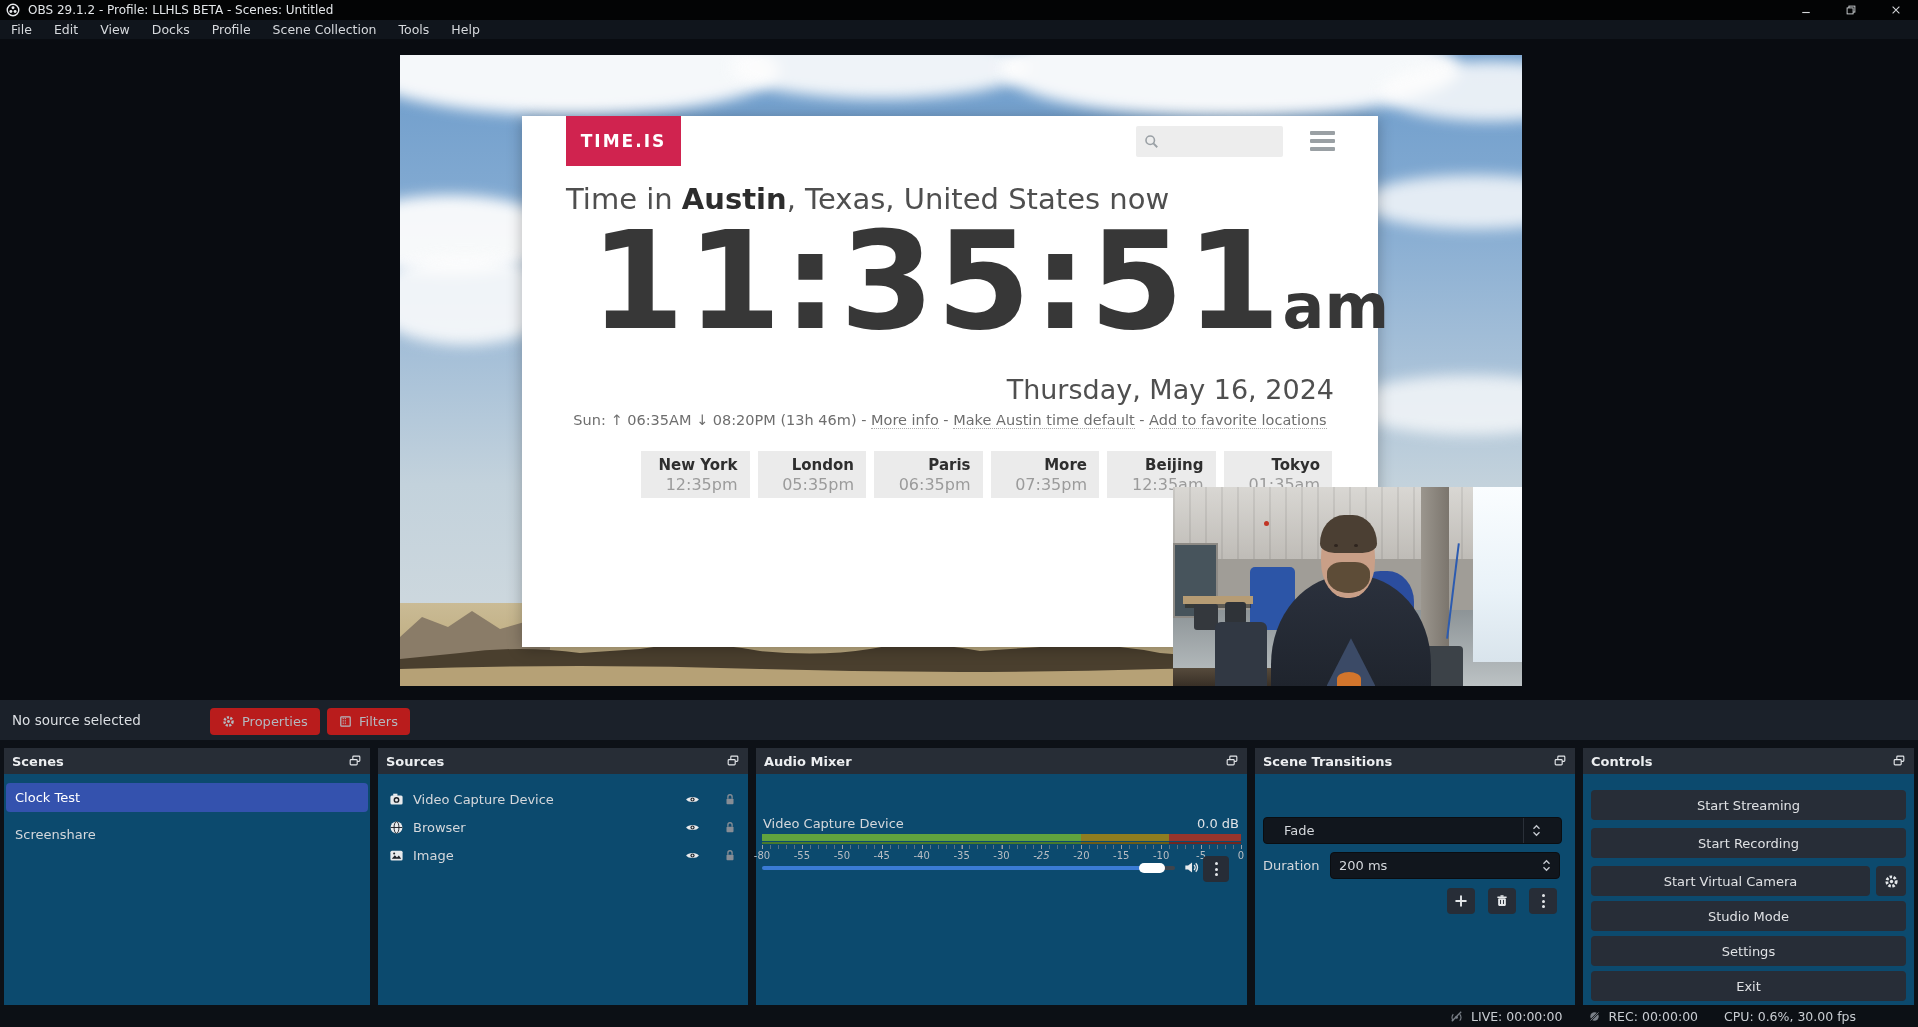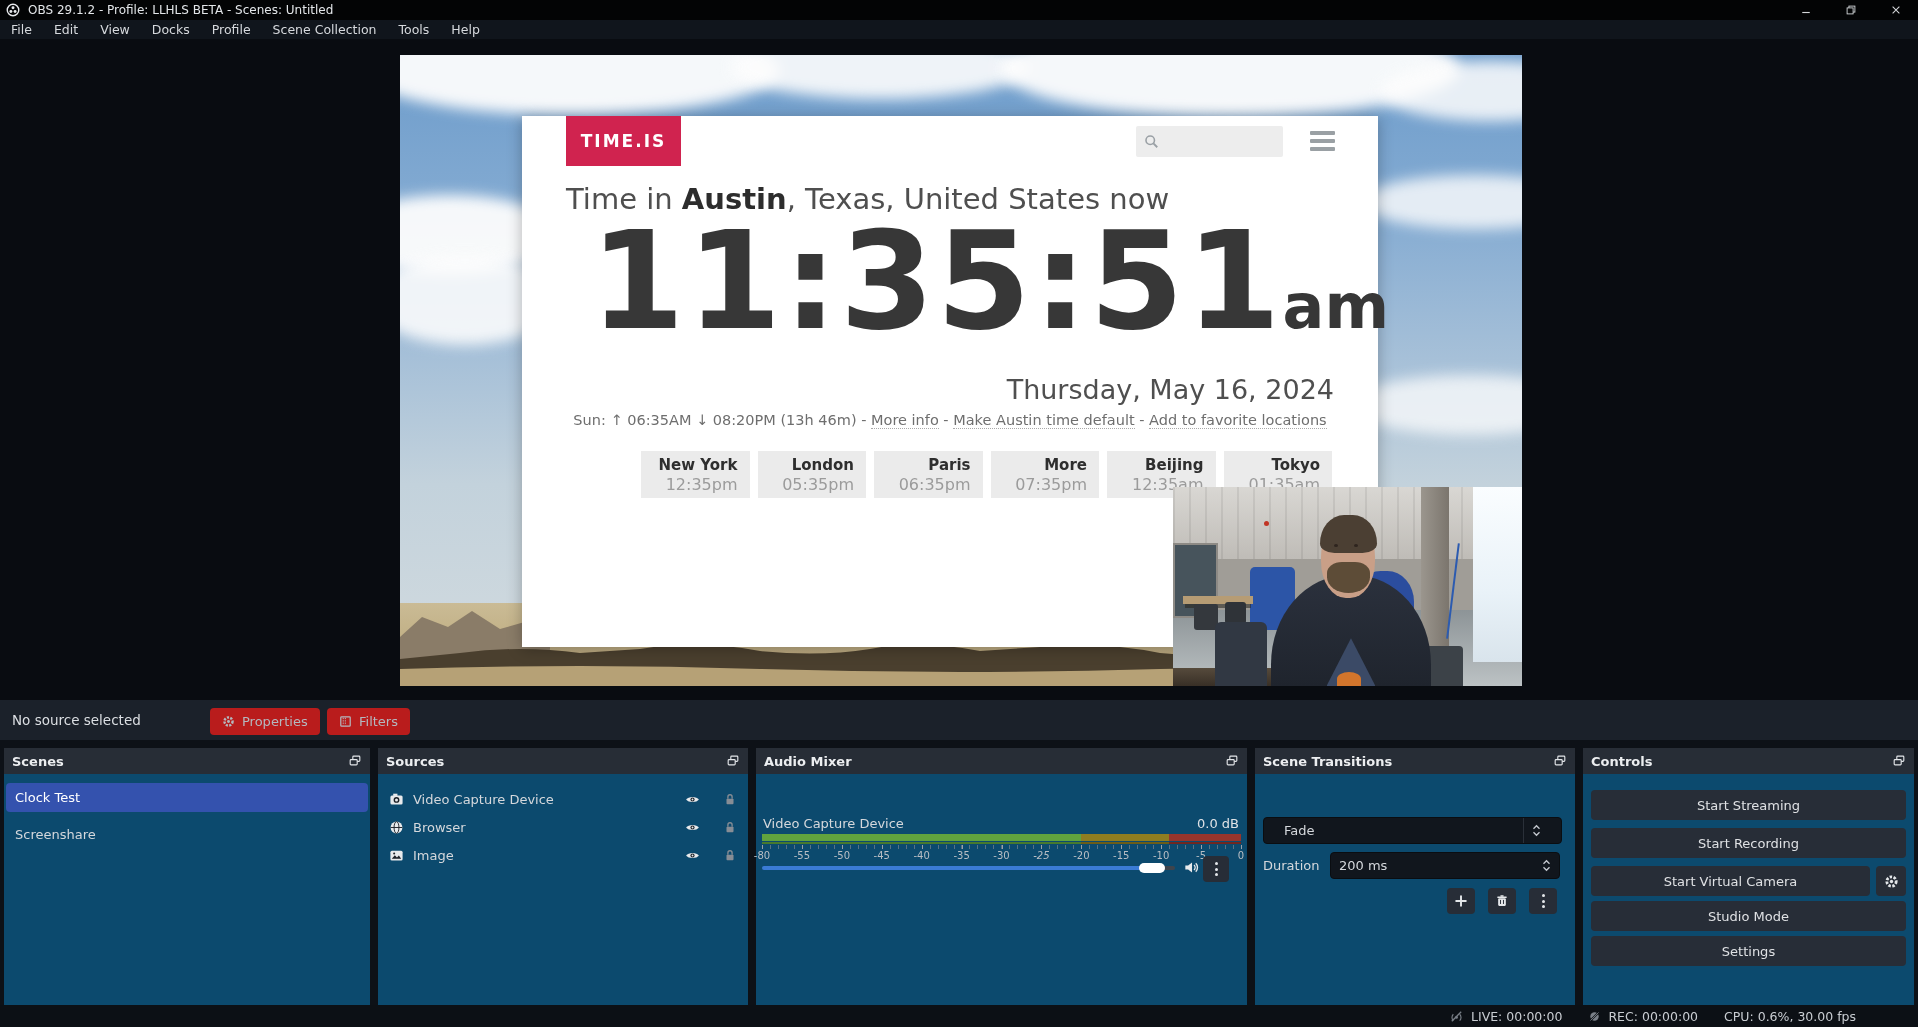--- a/index.html
+++ b/index.html
@@ -638,20 +638,21 @@
         <div class="ctl-btn" style="top:54px;">Start Recording</div>
         <div class="ctl-btn narrow" style="top:92px;">Start Virtual Camera</div>
         <div class="ctl-gear" style="top:92px;">
           <svg class="ic" width="15" height="15" viewBox="0 0 16 16">
             <circle cx="8" cy="8" r="5" fill="none" stroke="currentColor" stroke-width="3" stroke-dasharray="2.6 1.6"></circle>
             <circle cx="8" cy="8" r="1.8" fill="currentColor"></circle>
           </svg>
         </div>
         <div class="ctl-btn" style="top:127px;">Studio Mode</div>
         <div class="ctl-btn" style="top:162px;">Settings</div>
+        <div class="ctl-btn" style="top:197px;">Exit</div>
       </div>
     </div>
   </div>
 
   <div class="statusbar">
     <span class="sb-group">
       <span class="sbic">
         <svg class="ic" width="15" height="15" viewBox="0 0 16 16">
           <circle cx="8" cy="9" r="1.5" fill="currentColor"></circle>
           <path d="M4.6 12.4a4.8 4.8 0 0 1 0-6.8 M11.4 5.6a4.8 4.8 0 0 1 0 6.8" fill="none" stroke="currentColor" stroke-width="1.2"></path>

